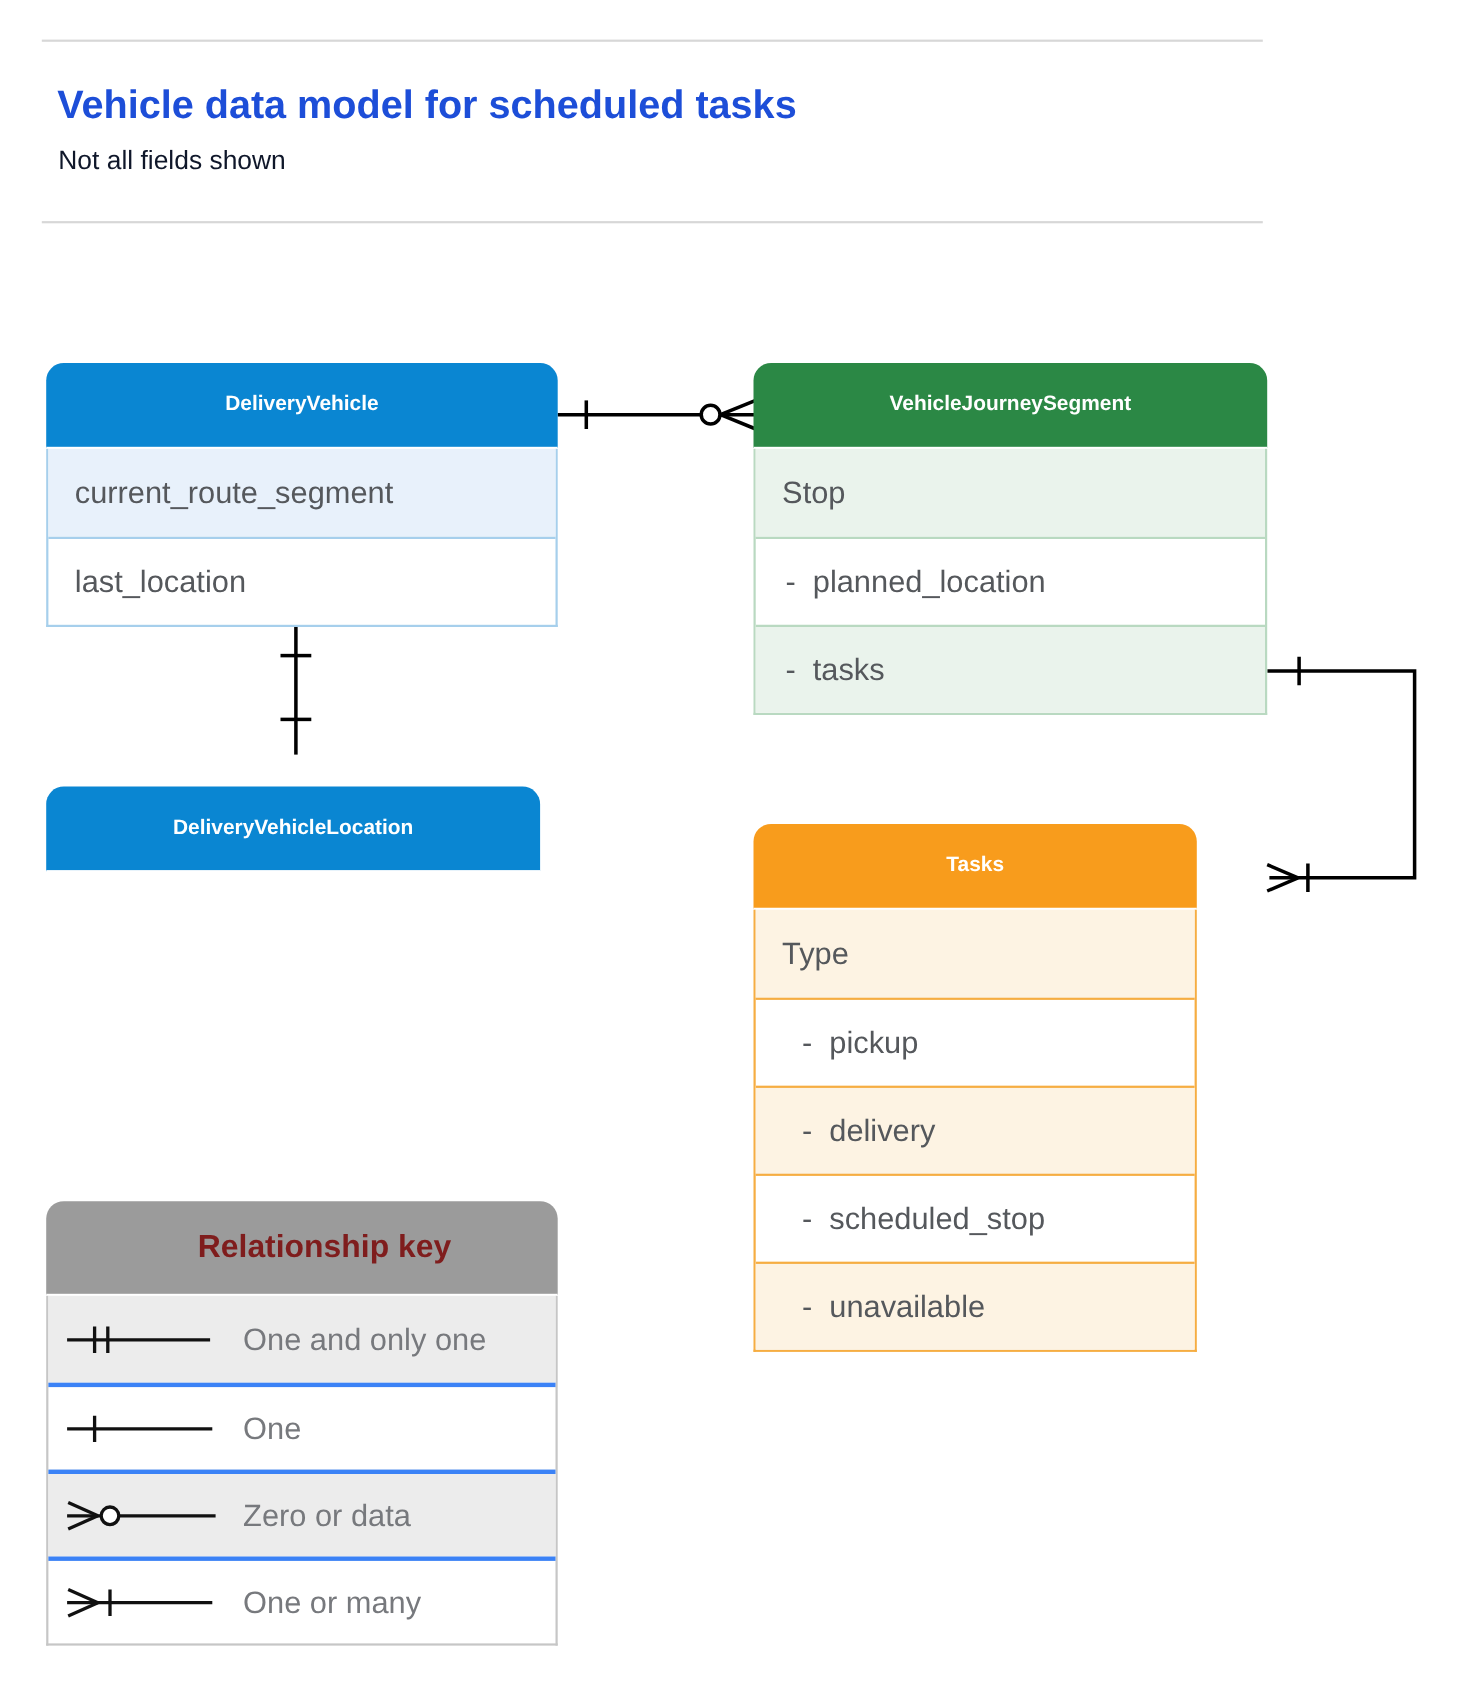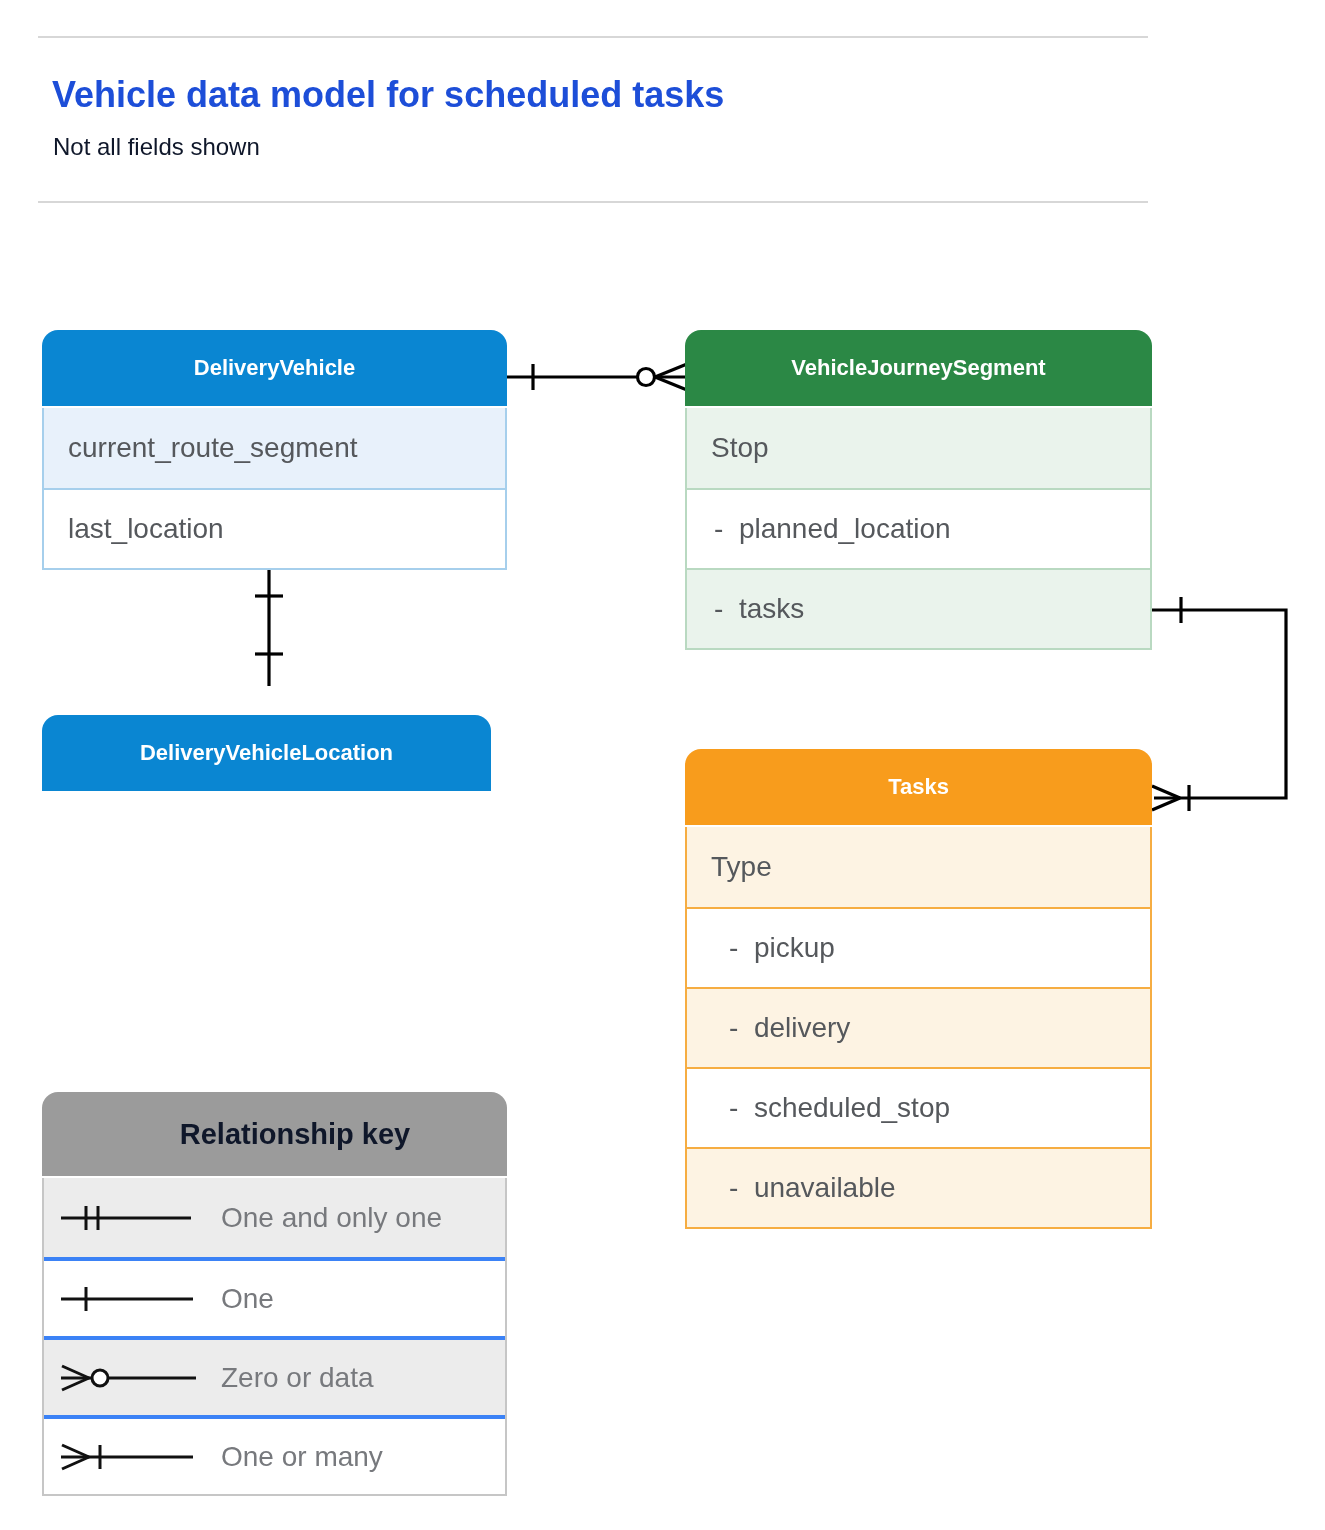--- a/index.html
+++ b/index.html
@@ -13,33 +13,33 @@
   .page-title { position:absolute; left:52px; top:74px; font-size:36px; font-weight:bold; color:#1d4ed8; }
   .page-subtitle { position:absolute; left:53px; top:133px; font-size:24px; color:#0f172a; }
 
   .entity { position:absolute; }
   .entity.blue   { --hd:#0a86d2; --tint:#e8f1fb; --bd:#a6cfec; }
   .entity.green  { --hd:#2b8845; --tint:#eaf3ec; --bd:#b9d9c1; }
   .entity.orange { --hd:#f89c1c; --tint:#fdf3e3; --bd:#f6ad42; }
 
   .entity-header { height:78px; background:var(--hd); border-radius:16px 16px 0 0;
     display:flex; align-items:center; justify-content:center;
-    color:#ffffff; font-weight:bold; font-size:22px; border-bottom:2px solid #ffffff; }
+    color:#ffffff; font-weight:bold; font-size:19px; border-bottom:2px solid #ffffff; }
   .entity-body { border:2px solid var(--bd); border-top:none; background:#ffffff; }
   .entity-row { height:80px; display:flex; align-items:center; padding-left:24px;
     font-size:28px; color:#55585c; white-space:pre; }
   .entity-row:nth-child(odd) { background:var(--tint); }
   .entity-row + .entity-row { border-top:2px solid var(--bd); }
   .entity-row.dash { padding-left:27px; }
   .entity-row.sub  { padding-left:42px; }
 
   .legend { position:absolute; left:42px; top:1092px; width:465px; }
   .legend-header { height:86px; background:#9b9b9b; border-radius:16px 16px 0 0;
     display:flex; align-items:center; justify-content:center;
-    color:#0f172a; font-weight:bold; font-size:29px; border-bottom:2px solid #ffffff;padding-left:41px; }
+    color:#7f1d1d; font-weight:bold; font-size:29px; border-bottom:2px solid #ffffff;padding-left:41px; }
   .legend-body { border:2px solid #c6c6c6; border-top:none; background:#ffffff; }
   .legend-row { height:79px; display:flex; align-items:center; padding-left:15px; }
   .legend-row:nth-child(odd) { background:#ececec; }
   .legend-row + .legend-row { border-top:4px solid #3b82f6; }
   .legend-symbol svg { display:block; }
   .legend-label { margin-left:22px; font-size:28px; color:#77797d; }
 
   .connectors { position:absolute; left:0; top:0; width:1325px; height:1530px; pointer-events:none; }
 </style>
 </head>
@@ -88,21 +88,21 @@
       <div class="entity-row">Stop</div>
       <div class="entity-row dash">-  planned_location</div>
       <div class="entity-row dash">-  tasks</div>
     </div>
   </div>
 
   <div class="entity blue" style="left:42px; top:715px; width:449px;">
     <div class="entity-header">DeliveryVehicleLocation</div>
   </div>
 
-  <div class="entity orange" style="left:685px; top:749px; width:467px;">
+  <div class="entity orange" style="left:685px; top:749px; width:403px;">
     <div class="entity-header">Tasks</div>
     <div class="entity-body">
       <div class="entity-row">Type</div>
       <div class="entity-row sub">-  pickup</div>
       <div class="entity-row sub">-  delivery</div>
       <div class="entity-row sub">-  scheduled_stop</div>
       <div class="entity-row sub">-  unavailable</div>
     </div>
   </div>
 

